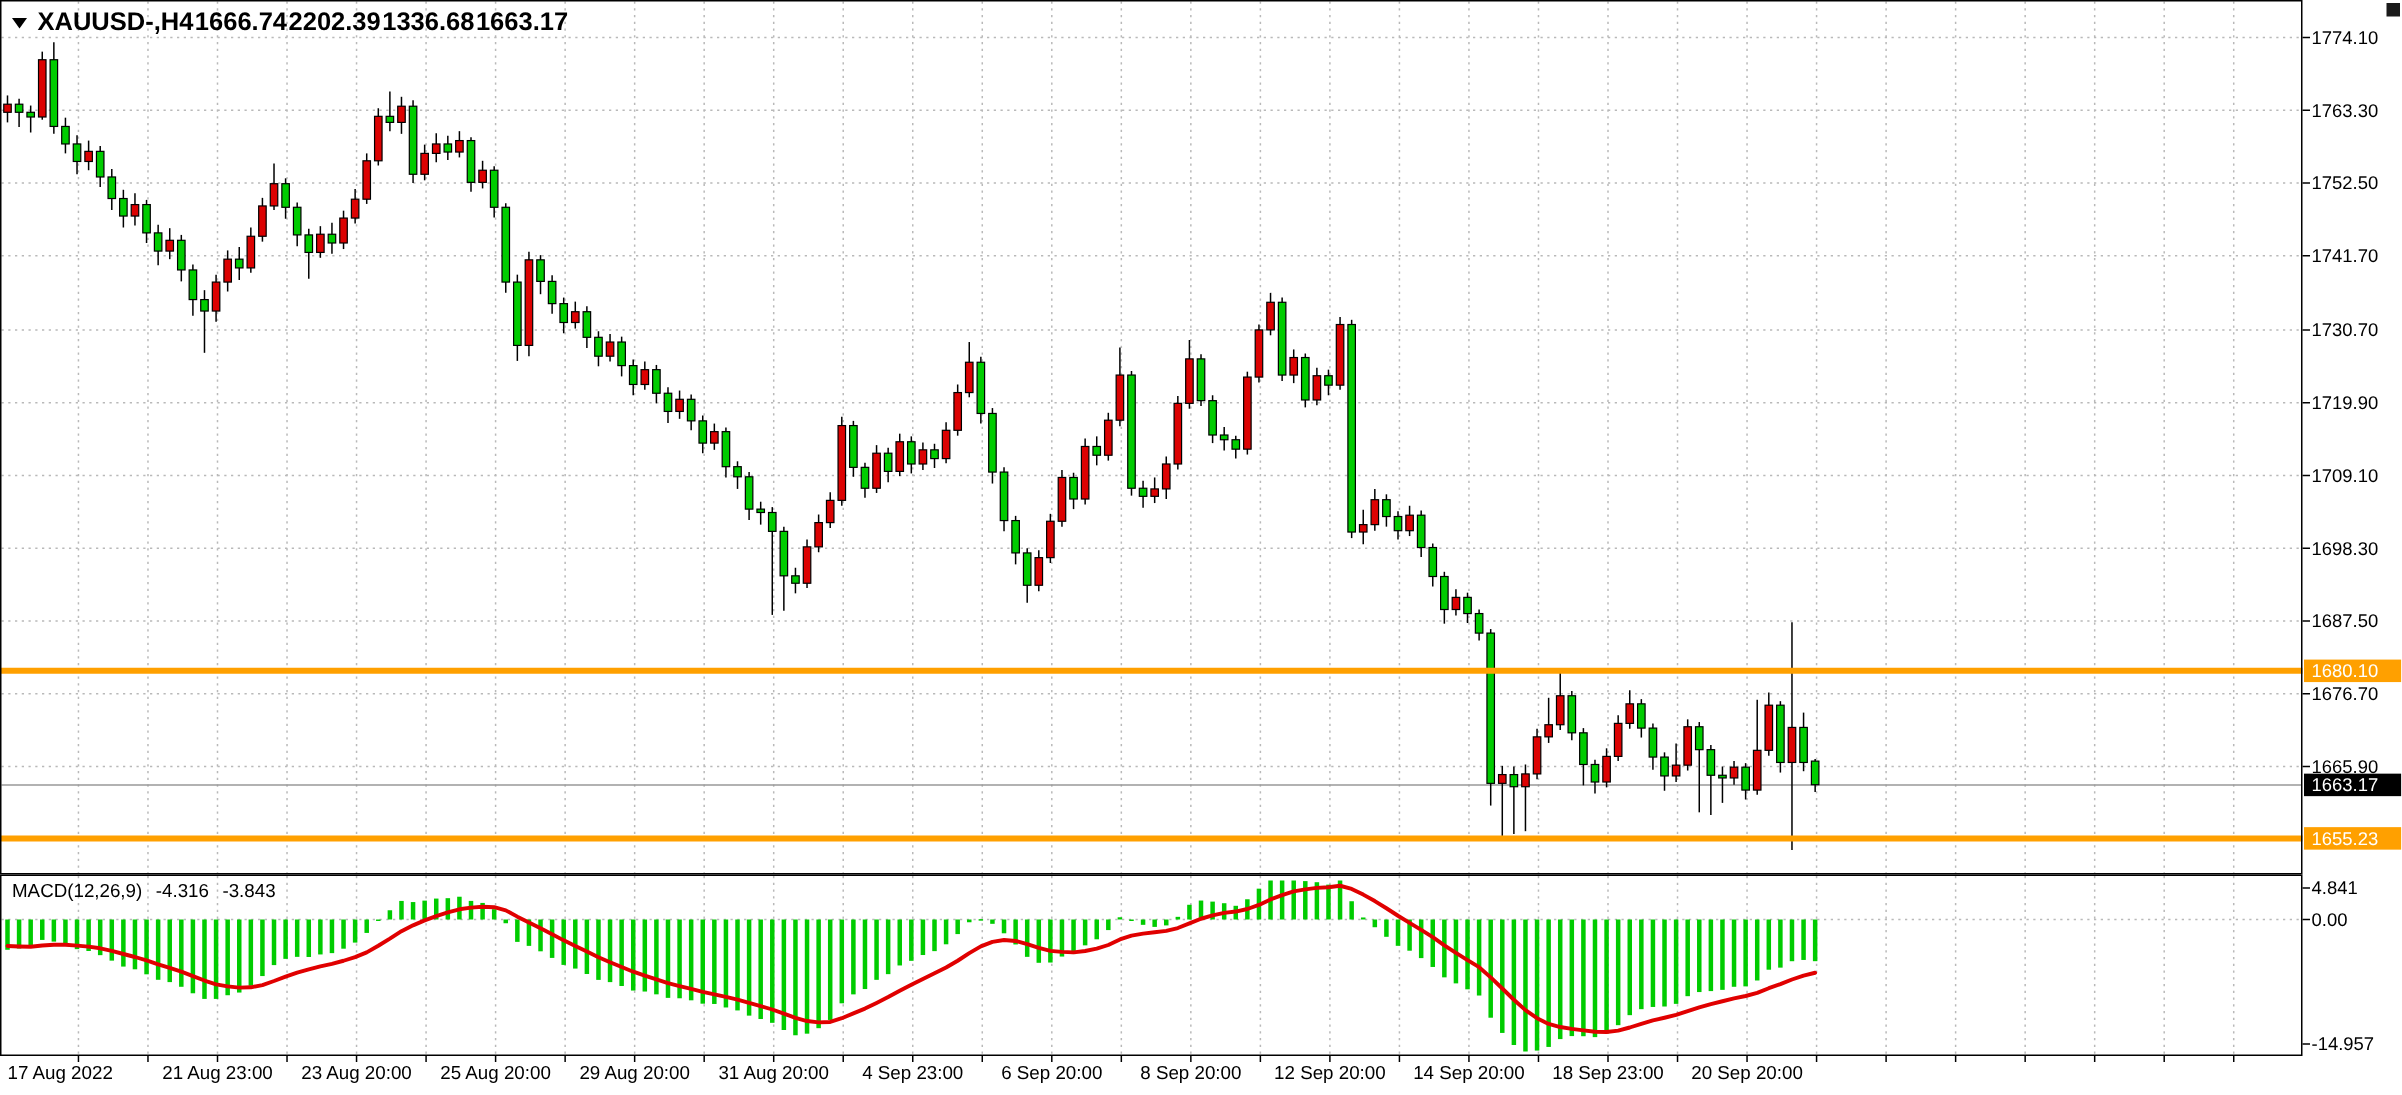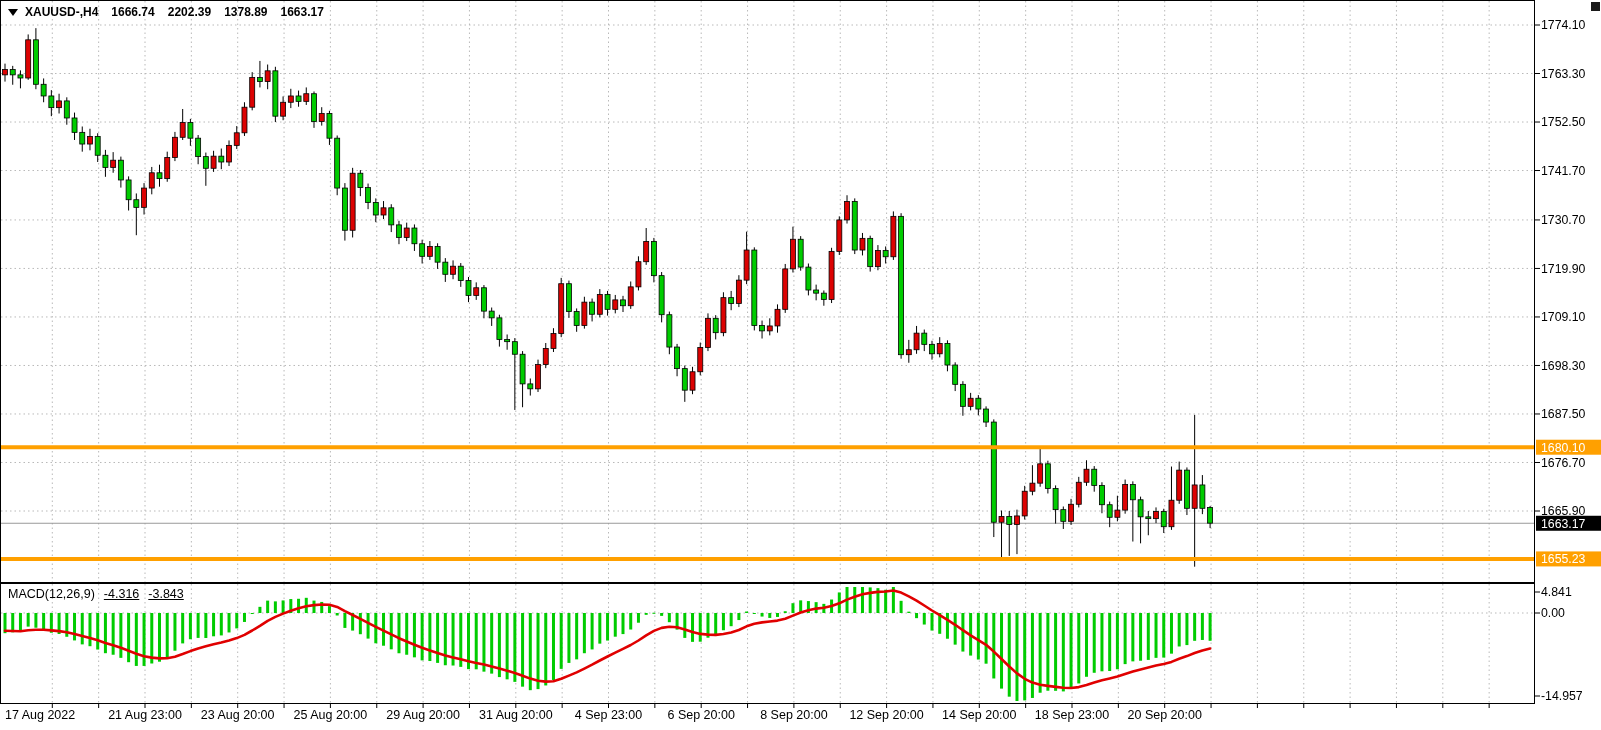--- a/index.html
+++ b/index.html
@@ -1,24 +1,24 @@
 <!DOCTYPE html>
 <html><head>
 <meta charset="utf-8">
 <style>
   html,body{margin:0;padding:0;background:#fff;overflow:hidden;}
   #app{position:relative;width:1601px;height:730px;background:#fff;
        font-family:"Liberation Sans",sans-serif;}
   #chart-svg{position:absolute;left:0;top:0;}
   .overlay{position:absolute;color:#000;white-space:nowrap;align-items:flex-end;}
-  #quote-bar{left:8px;top:5px;font-size:12px;font-weight:700;display:flex;align-items:center;}
+  #quote-bar{left:8px;top:5px;font-size:17px;font-weight:700;display:flex;align-items:center;}
   #quote-bar .sym{margin-left:7px;}
-  #quote-bar .val{margin-left:13px;text-align:right;}
+  #quote-bar .val{margin-left:1px;text-align:right;}
   #macd-bar{left:8px;top:587px;font-size:12.5px;font-weight:400;display:flex;}
-  #macd-bar .val{margin-left:9px;text-decoration:underline;}
+  #macd-bar .val{margin-left:9px;}
   .tri{width:0;height:0;border-left:5px solid transparent;border-right:5px solid transparent;
        border-top:7px solid #000;display:inline-block;}
   text{font-family:"Liberation Sans",sans-serif;}
 </style>
 </head>
 <body>
 
 <div id="app">
   <svg id="chart-svg" width="1601" height="730">
       <rect x="0" y="0" width="1601" height="730" fill="#FFFFFF"></rect>
@@ -659,21 +659,21 @@
       <rect x="0" y="704" width="1601" height="26" fill="transparent"></rect>
       <rect x="1535" y="0" width="66" height="704" fill="transparent"></rect>
       <rect x="1591" y="2" width="9" height="9" fill="#1a1a1a"></rect>
     </svg>
 
   <div id="quote-bar" class="overlay">
     <span class="tri"></span>
     <span class="sym">XAUUSD-,H4</span>
     <span class="val">1666.74</span>
     <span class="val">2202.39</span>
-    <span class="val">1378.89</span>
+    <span class="val">1336.68</span>
     <span class="val">1663.17</span>
   </div>
 
   <div id="macd-bar" class="overlay">
     <span>MACD(12,26,9)</span>
     <span class="val">-4.316</span>
     <span class="val">-3.843</span>
   </div>
 </div>
 

